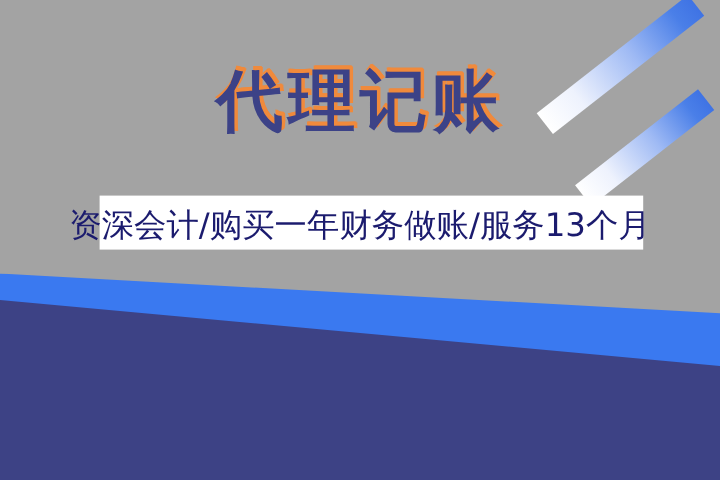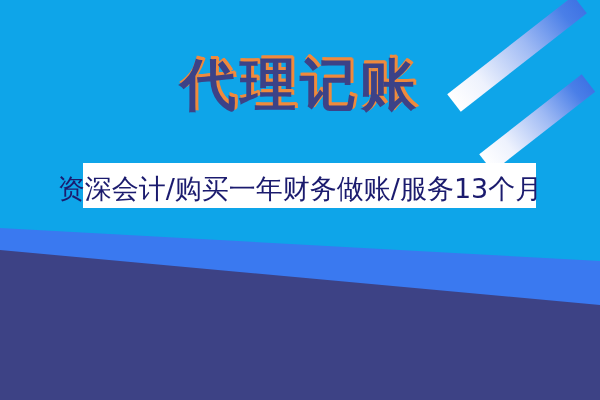--- a/index.html
+++ b/index.html
@@ -10,21 +10,21 @@
     width: 600px;
     height: 400px;
     overflow: hidden;
     font-family: "Liberation Sans", "DejaVu Sans", sans-serif;
   }
 
   .banner {
     position: relative;
     width: 600px;
     height: 400px;
-    background: #0ea5e9;
+    background: #a3a3a3;
     overflow: hidden;
   }
 
   
   .stripes {
     position: absolute;
     top: 0;
     right: 0;
     width: 140px;
     height: 150px;

